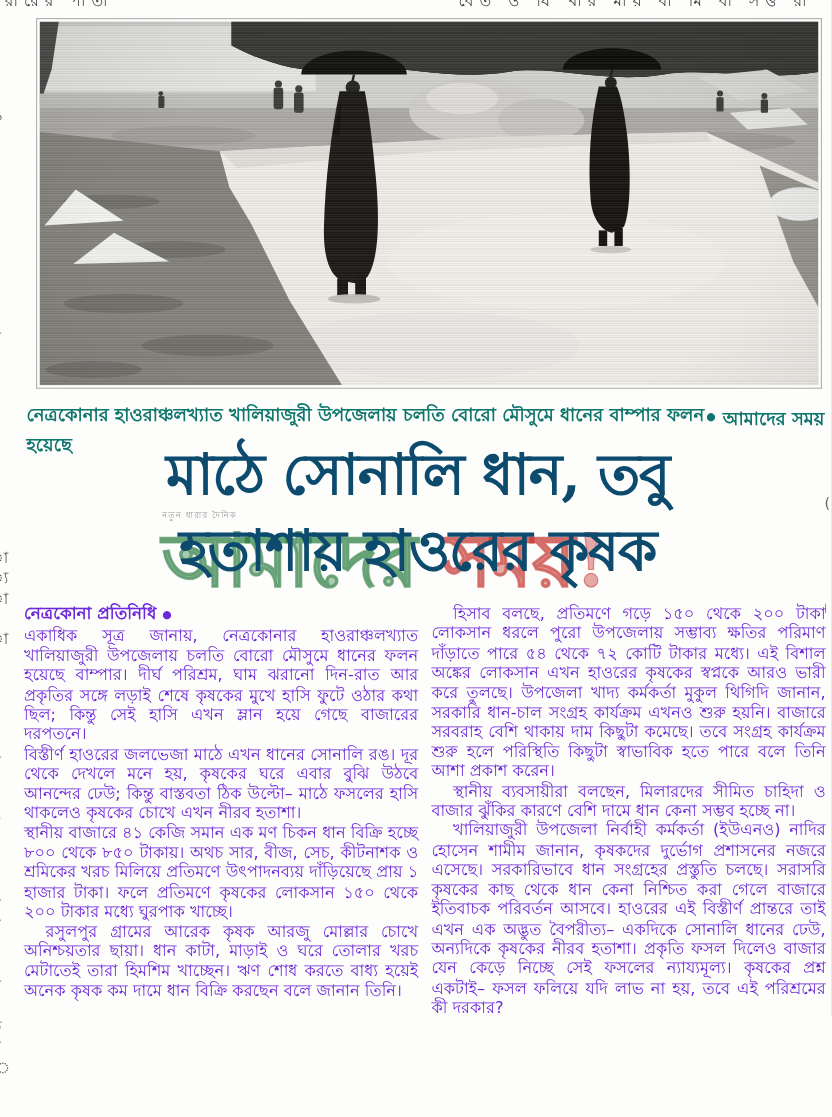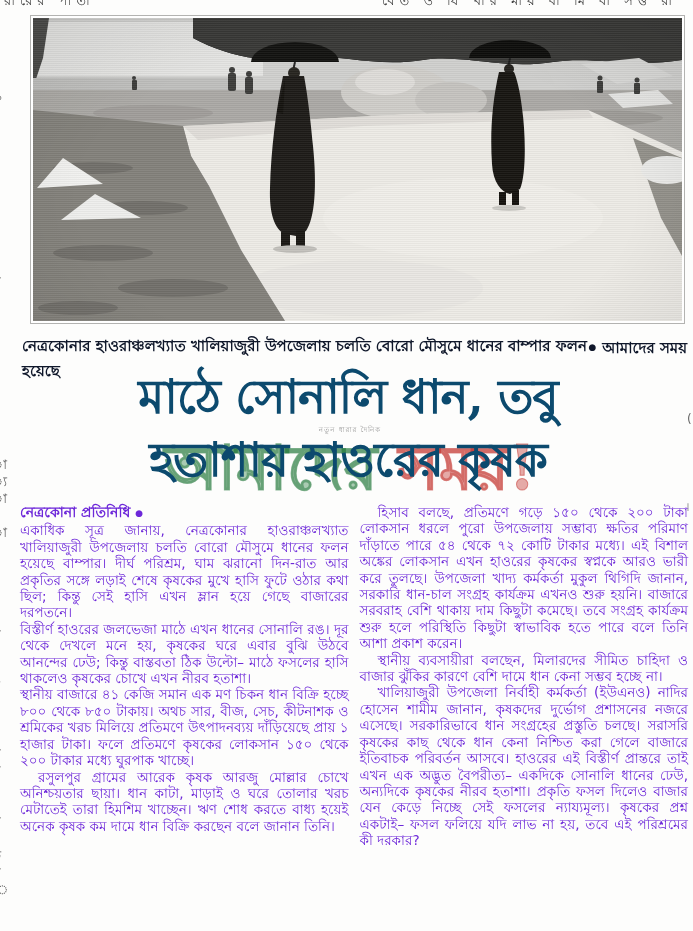--- a/index.html
+++ b/index.html
@@ -20,26 +20,26 @@
   .photo-frame{position:absolute;left:30px;top:15px;width:655px;height:309px;background:#fff;
                border:1px solid #b3b3b1;box-sizing:border-box;padding:2px;}
   .photo{position:relative;width:100%;height:100%;overflow:hidden;background:#c7c7c5;}
   .photo svg{display:block;width:100%;height:100%;}
   .photo .grain{position:absolute;inset:0;pointer-events:none;
       background:repeating-linear-gradient(0deg,rgba(255,255,255,.05) 0 1px,rgba(0,0,0,.04) 1px 2px),
                  radial-gradient(ellipse at 50% 60%,rgba(0,0,0,0) 60%,rgba(0,0,0,.08) 100%);}
 
   
   .caption-row{position:absolute;left:22px;top:334px;width:665px;display:flex;
-               justify-content:space-between;align-items:baseline;font-weight:bold;font-size:15px;color:#0f172a;}
+               justify-content:space-between;align-items:baseline;font-weight:bold;font-size:15px;color:#0f766e;}
   .credit{display:inline-flex;align-items:center;gap:6px;white-space:nowrap;}
   .credit .bullet{font-size:9px;position:relative;top:-1px;}
 
   
-  .watermark{position:absolute;left:135px;top:424px;width:430px;text-align:center;z-index:0;}
+  .watermark{position:absolute;left:135px;top:424px;width:430px;z-index:0;}
   .watermark .tagline{font-size:7px;color:#999;letter-spacing:1px;margin-bottom:1px;}
   .watermark .brand{font-size:61px;font-weight:bold;line-height:1;white-space:nowrap;
                     font-family:"DejaVu Serif","Liberation Serif",serif;}
   .watermark .green{color:rgba(34,120,58,.38);-webkit-text-stroke:1px rgba(34,120,58,.5);}
   .watermark .red{color:rgba(196,54,50,.42);-webkit-text-stroke:1px rgba(196,54,50,.55);}
 
   
   .headline{position:absolute;left:18px;top:366px;width:660px;z-index:1;text-align:center;
             font-family:"DejaVu Serif","Liberation Serif",serif;font-weight:700;color:#0c4a6e;
             font-size:47px;line-height:1.34;letter-spacing:-1px;}

